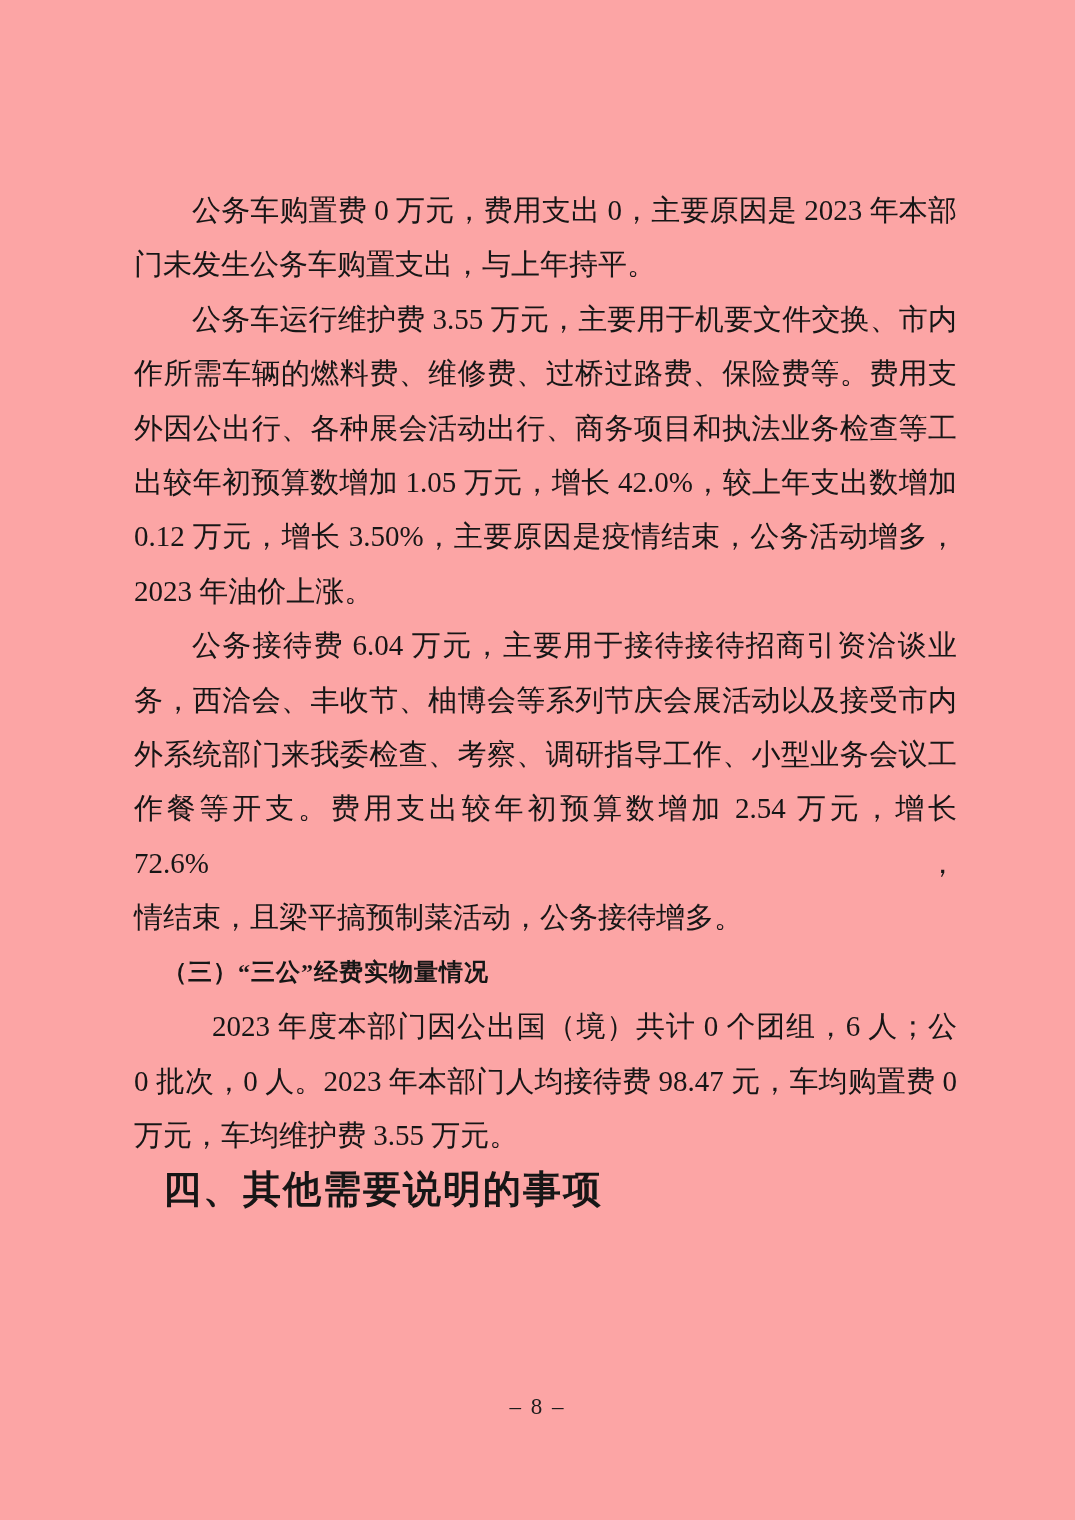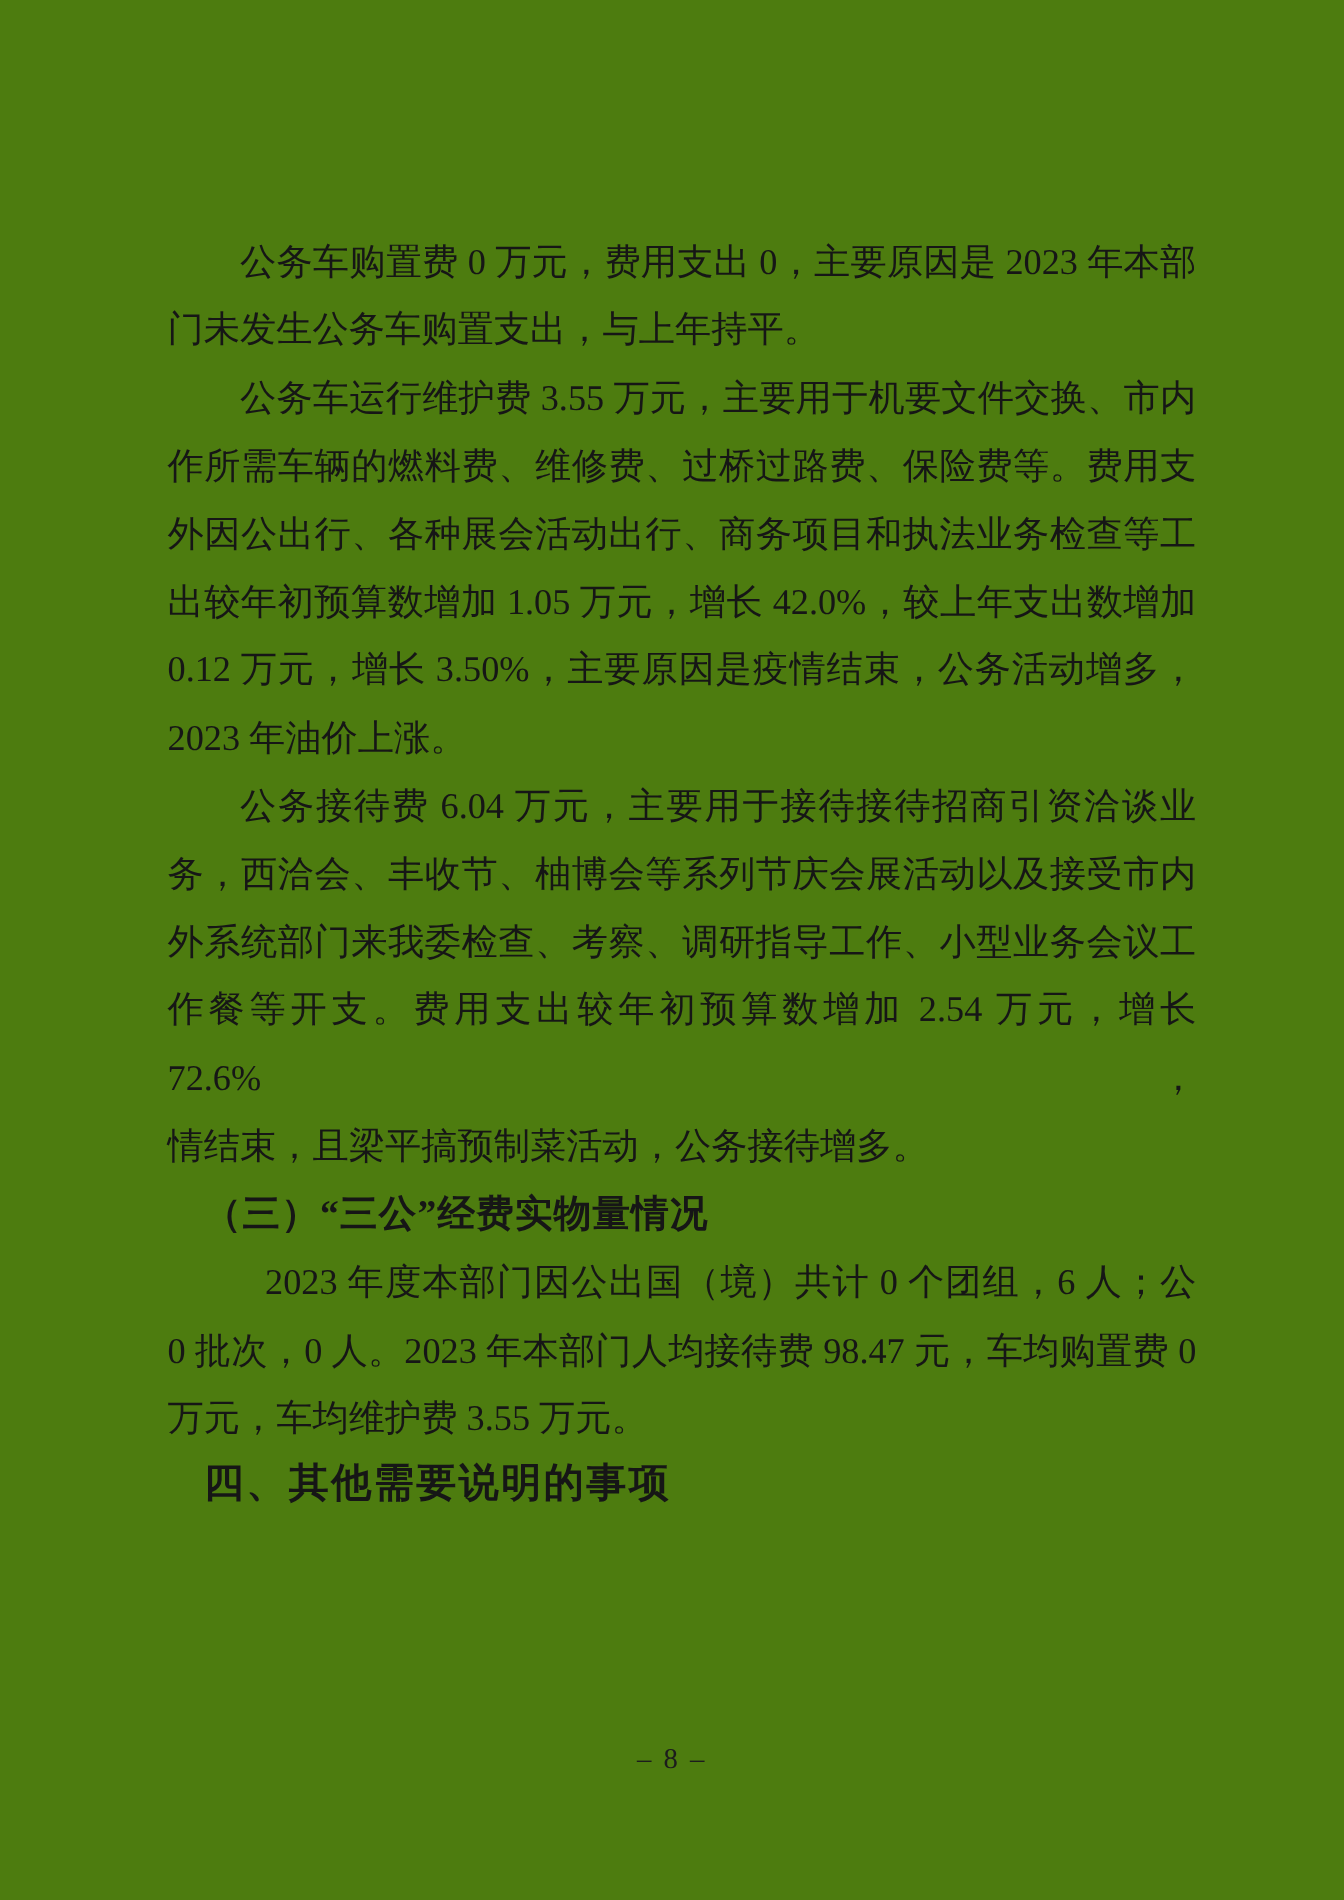--- a/index.html
+++ b/index.html
@@ -1,20 +1,20 @@
 <!DOCTYPE html>
 <html><head>
 <meta charset="utf-8">
 <style>
   html,body{margin:0;padding:0;background:#ffffff;}
   .page{
     position:relative;
     width:1075px;
     height:1520px;
-    background:#4d7c0f;
+    background:#fca5a5;
     color:#161616;
     font-family:"Liberation Serif","DejaVu Serif",serif;
     overflow:hidden;
   }
   .doc-body{
     position:absolute;
     left:134px;
     top:183px;
     width:823px;
     font-size:29px;
@@ -25,30 +25,30 @@
     text-align-last:justify;
     text-justify:inter-character;
   }
   .line.last{
     text-align-last:left;
   }
   .indent{ text-indent:58px; }
   .indent-wide{ text-indent:78px; }
   .heading-kai{
     font-weight:bold;
-    font-size:30px;
+    font-size:24px;
     text-indent:29px;
     text-align:center;
     text-align-last:left;
     letter-spacing:1px;
   }
   .heading-hei{
-    font-family:Liberation Mono, monospace;
+    font-family:Liberation Sans, sans-serif;
     font-weight:bold;
-    font-size:32px;
+    font-size:38px;
     text-indent:29px;
     text-align:right;
     text-align-last:left;
     letter-spacing:2px;
   }
   .footer{
     position:absolute;
     left:0;
     top:1394px;
     width:100%;

